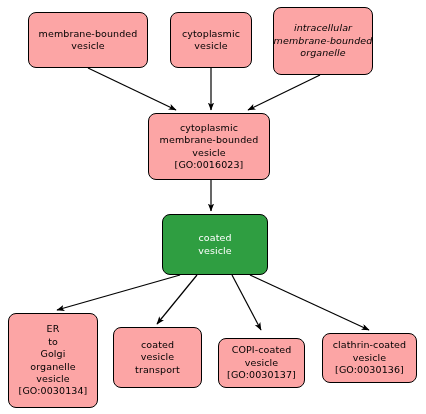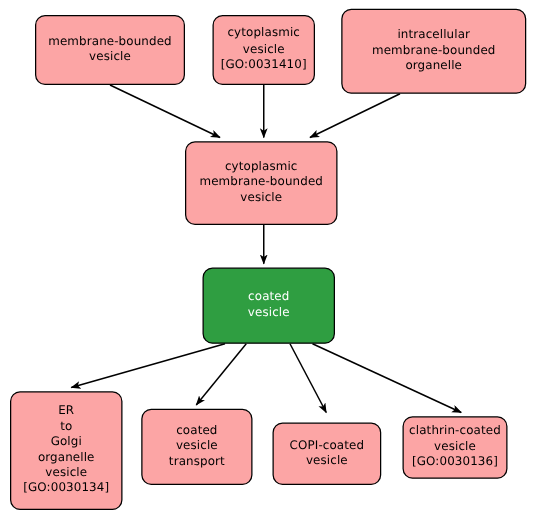--- a/index.html
+++ b/index.html
@@ -74,31 +74,31 @@
       </g>
   </svg>
   <div id="node-group">
       <div class="node" style="left: 28px; top: 12px; width: 120px; height: 56px;">
         <span class="line">membrane-bounded</span>
         <span class="line">vesicle</span>
       </div>
       <div class="node" style="left: 170px; top: 12px; width: 82px; height: 56px;">
         <span class="line">cytoplasmic</span>
         <span class="line">vesicle</span>
-        <span class="line">[GO:0031410]</span>
       </div>
-      <div class="node" style="left: 273px; top: 7px; width: 148px; height: 68px;">
+      <div class="node" style="left: 273px; top: 7px; width: 100px; height: 68px; font-style: italic;">
         <span class="line">intracellular</span>
         <span class="line">membrane-bounded</span>
         <span class="line">organelle</span>
       </div>
       <div class="node" style="left: 148px; top: 113px; width: 122px; height: 67px;">
         <span class="line">cytoplasmic</span>
         <span class="line">membrane-bounded</span>
         <span class="line">vesicle</span>
+        <span class="line">[GO:0016023]</span>
       </div>
       <div class="node highlight" style="left: 162px; top: 214px; width: 106px; height: 61px;">
         <span class="line">coated</span>
         <span class="line">vesicle</span>
       </div>
       <div class="node" style="left: 8px; top: 313px; width: 90px; height: 95px;">
         <span class="line">ER</span>
         <span class="line">to</span>
         <span class="line">Golgi</span>
         <span class="line">organelle</span>
@@ -106,20 +106,21 @@
         <span class="line">[GO:0030134]</span>
       </div>
       <div class="node" style="left: 113px; top: 327px; width: 89px; height: 61px;">
         <span class="line">coated</span>
         <span class="line">vesicle</span>
         <span class="line">transport</span>
       </div>
       <div class="node" style="left: 218px; top: 338px; width: 87px; height: 50px;">
         <span class="line">COPI-coated</span>
         <span class="line">vesicle</span>
+        <span class="line">[GO:0030137]</span>
       </div>
-      <div class="node" style="left: 322px; top: 333px; width: 84px; height: 50px;">
+      <div class="node" style="left: 322px; top: 333px; width: 95px; height: 50px;">
         <span class="line">clathrin-coated</span>
         <span class="line">vesicle</span>
         <span class="line">[GO:0030136]</span>
       </div>
     </div>
 </div>
 
 </body></html>

